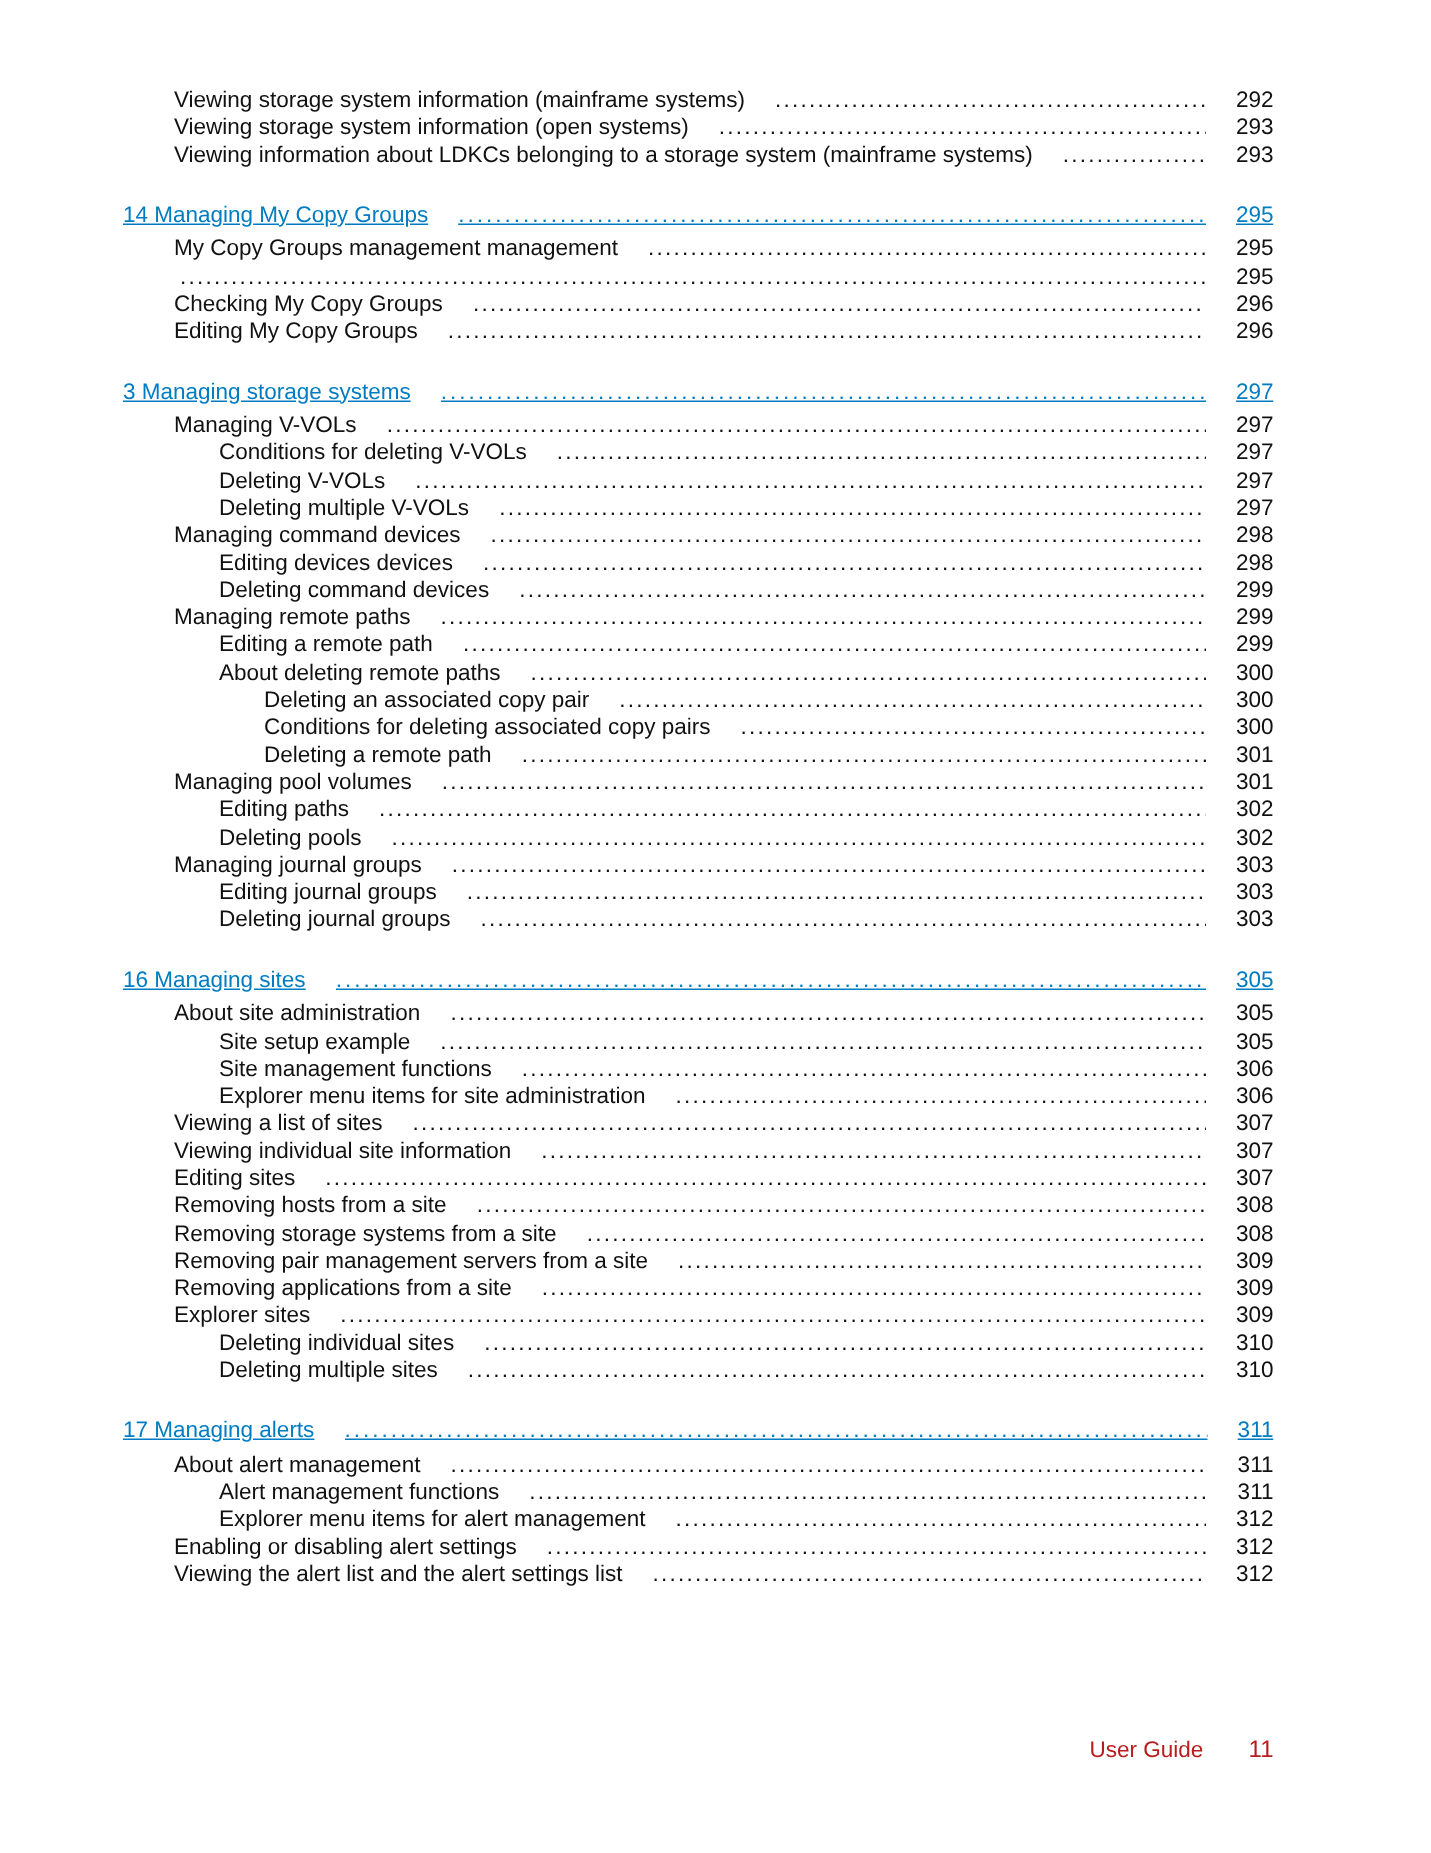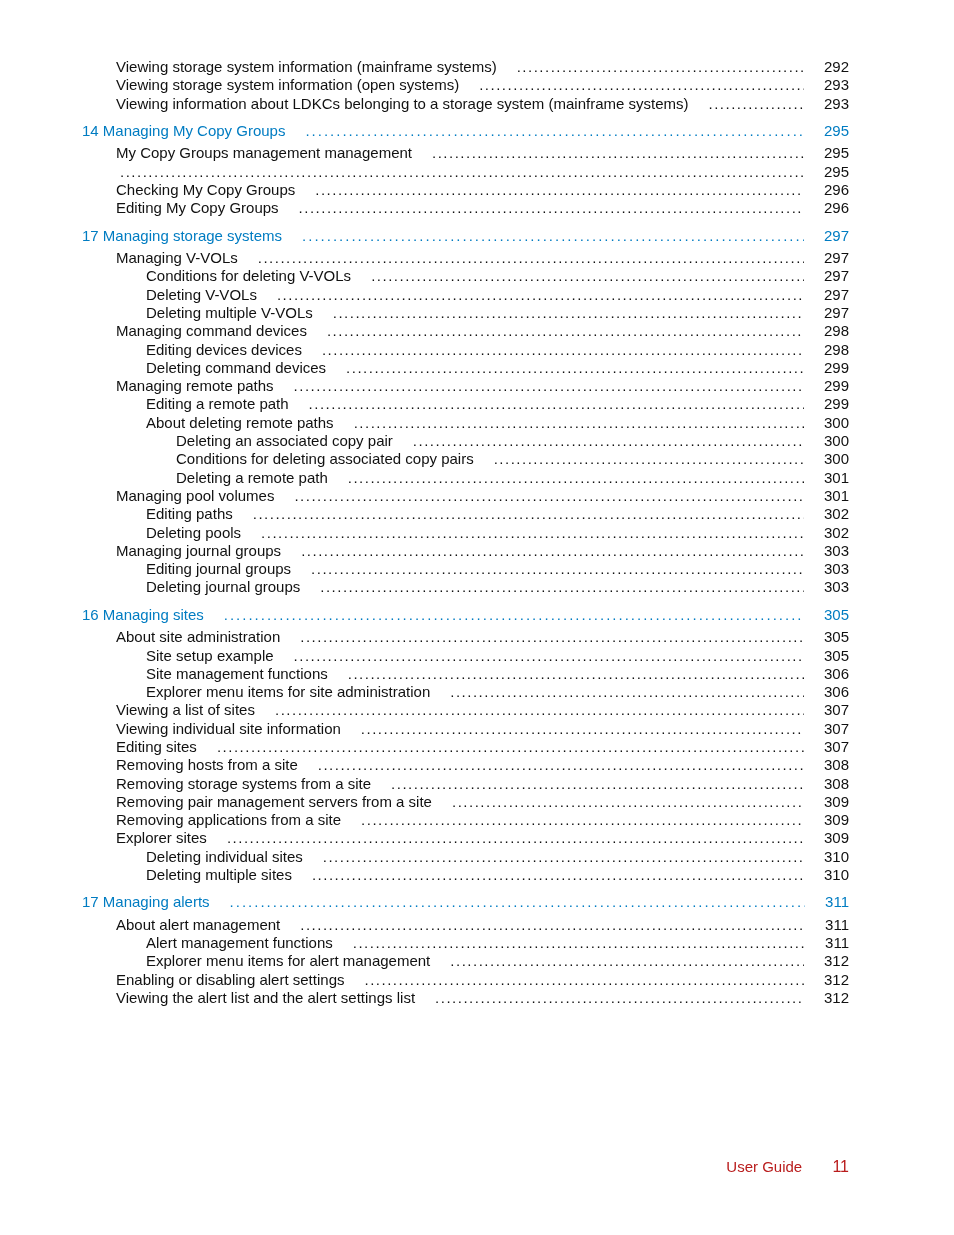--- a/index.html
+++ b/index.html
@@ -38,22 +38,23 @@
   }
   .row .page-num {
     flex: 0 0 auto;
     text-align: right;
   }
   .h1 {
     color: #007cc2;
     font-size: 21px;
     line-height: 1.3;
     font-weight: 400;
-    margin-top: 8px;
+    margin-top: 21px;
     margin-bottom: 4px;
+    text-decoration: underline;
   }
   .h1 .leader { color: #007cc2; letter-spacing: 2px; }
   .h1 .page-num { color: #007cc2; }
   .lvl1 { margin-left: 34px; }
   .lvl2 { margin-left: 64px; }
   .lvl3 { margin-left: 94px; }
   .body .row { font-size: 15px; }
   .footer {
     position: absolute;
     bottom: 58px;
@@ -102,21 +103,21 @@
         <span class="title">Checking My Copy Groups </span>
         <span class="leader">............................................................................................................................................................................................................................................................................................................</span>
         <span class="page-num"> 296</span>
       </div>
       <div class="row lvl1">
         <span class="title">Editing My Copy Groups </span>
         <span class="leader">............................................................................................................................................................................................................................................................................................................</span>
         <span class="page-num"> 296</span>
       </div>
       <div class="row h1">
-        <span class="title">17 Managing storage systems </span>
+        <span class="title">3 Managing storage systems </span>
         <span class="leader">............................................................................................................................................................................................................................................................................................................</span>
         <span class="page-num"> 297</span>
       </div>
       <div class="row lvl1">
         <span class="title">Managing V-VOLs </span>
         <span class="leader">............................................................................................................................................................................................................................................................................................................</span>
         <span class="page-num"> 297</span>
       </div>
       <div class="row lvl2">
         <span class="title">Conditions for deleting V-VOLs </span>

